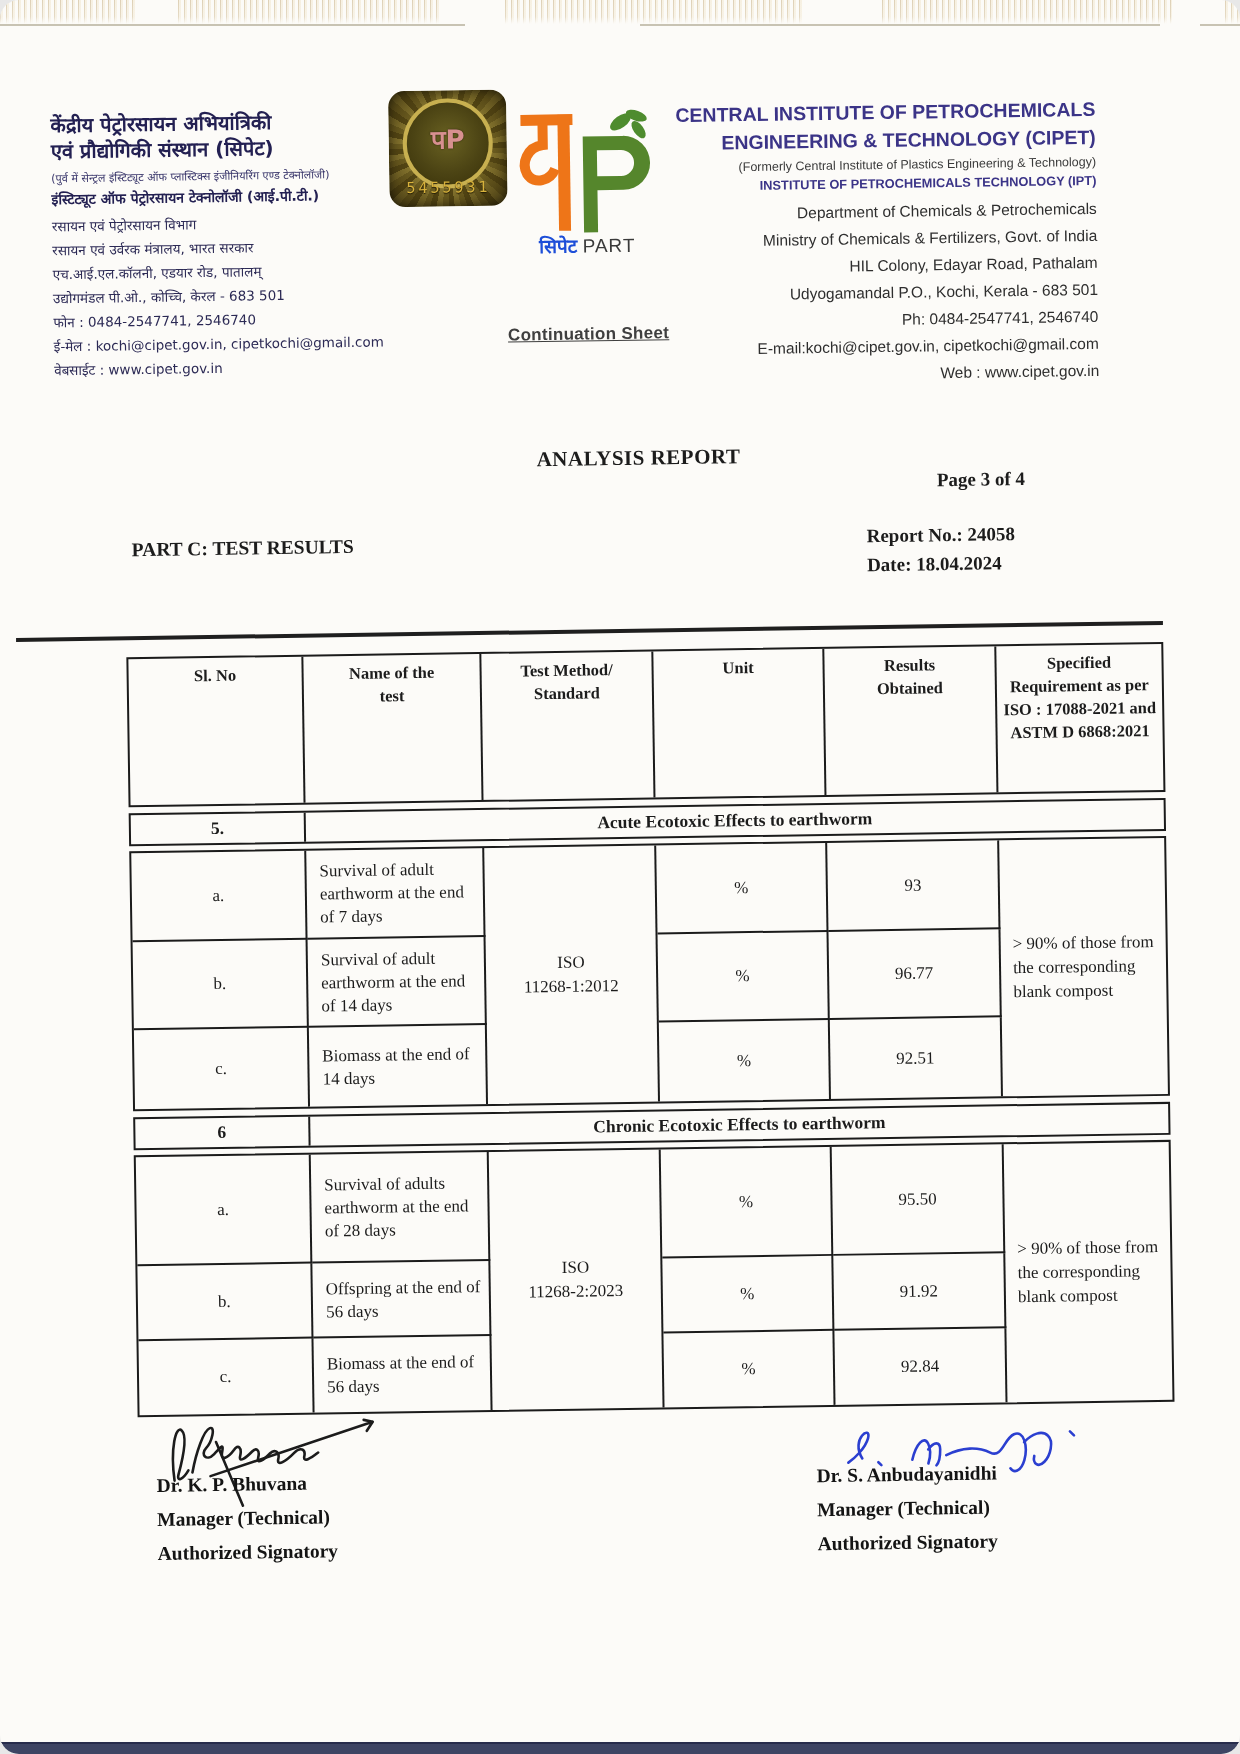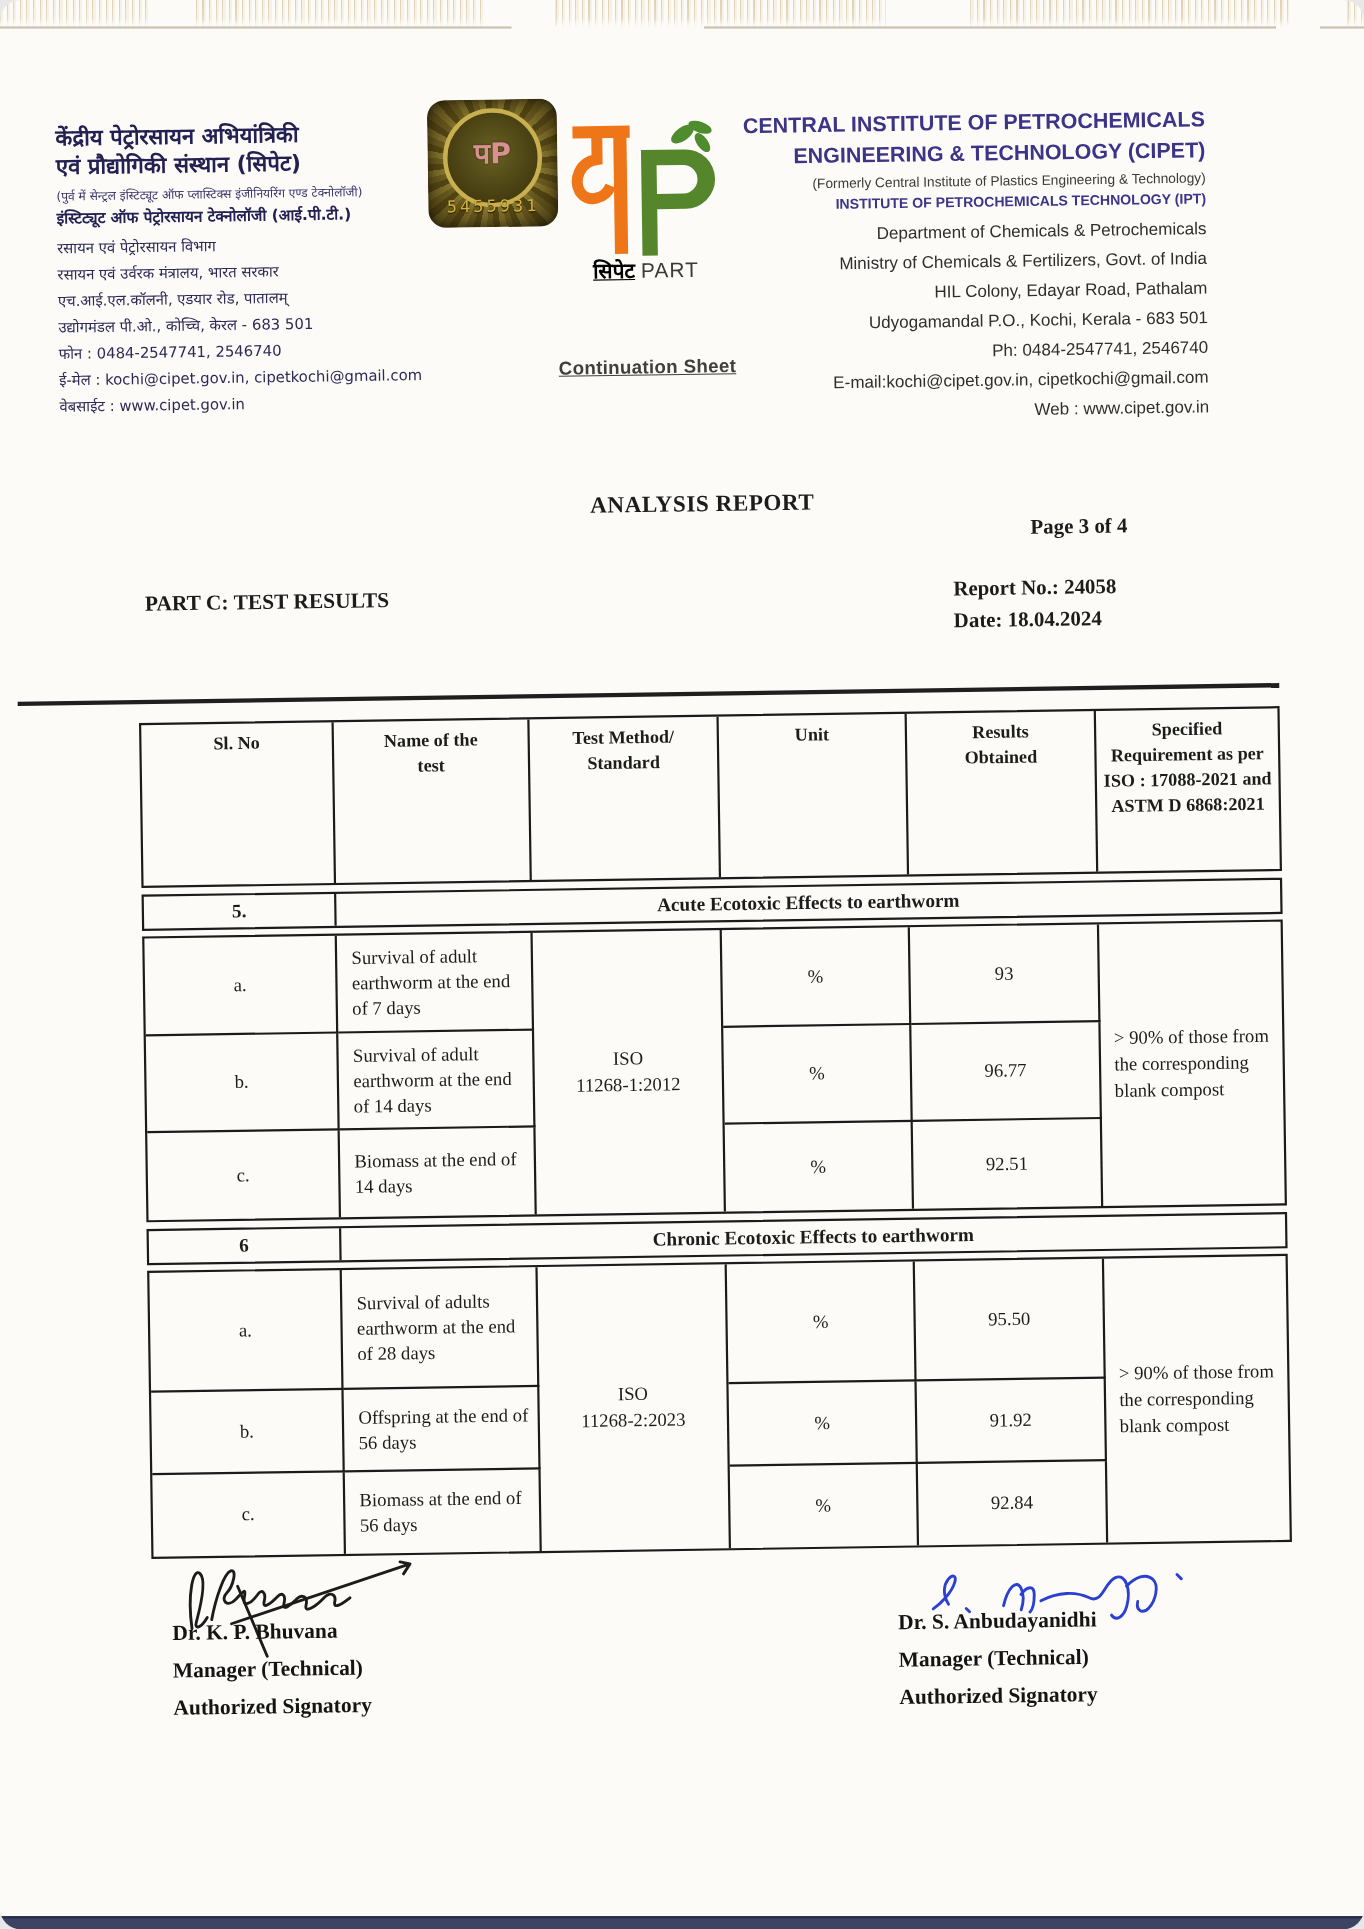--- a/index.html
+++ b/index.html
@@ -52,21 +52,21 @@
   }
   .holo-num {
     position:absolute; left:0; right:0; top:88px; text-align:center;
     font-family:"DejaVu Sans Mono", monospace; font-size:15px; letter-spacing:3px;
     color:#d8b23c; text-shadow:0 1px 1px #201a04;
   }
   
   .logo { position:absolute; left:528px; top:108px; width:140px; height:126px; }
   .logo-caption { position:absolute; left:512px; top:232px; width:170px; text-align:center;
     font-family:"Liberation Sans", sans-serif; font-size:19px; }
-  .logo-caption .dev { color:#000000; font-weight:bold; font-family:"DejaVu Sans", sans-serif;text-decoration:underline; }
+  .logo-caption .dev { color:#1d4ed8; font-weight:bold; font-family:"DejaVu Sans", sans-serif; }
   .logo-caption .lat { color:#3a3a3a; letter-spacing:1px; }
 
   
   .continuation {
     position:absolute; left:452px; top:324px; width:290px; text-align:center;
     font-family:"Liberation Sans", sans-serif; font-weight:bold; font-size:17px;
     color:#3f3f3f; text-decoration:underline; letter-spacing:.3px;
   }
 
   

